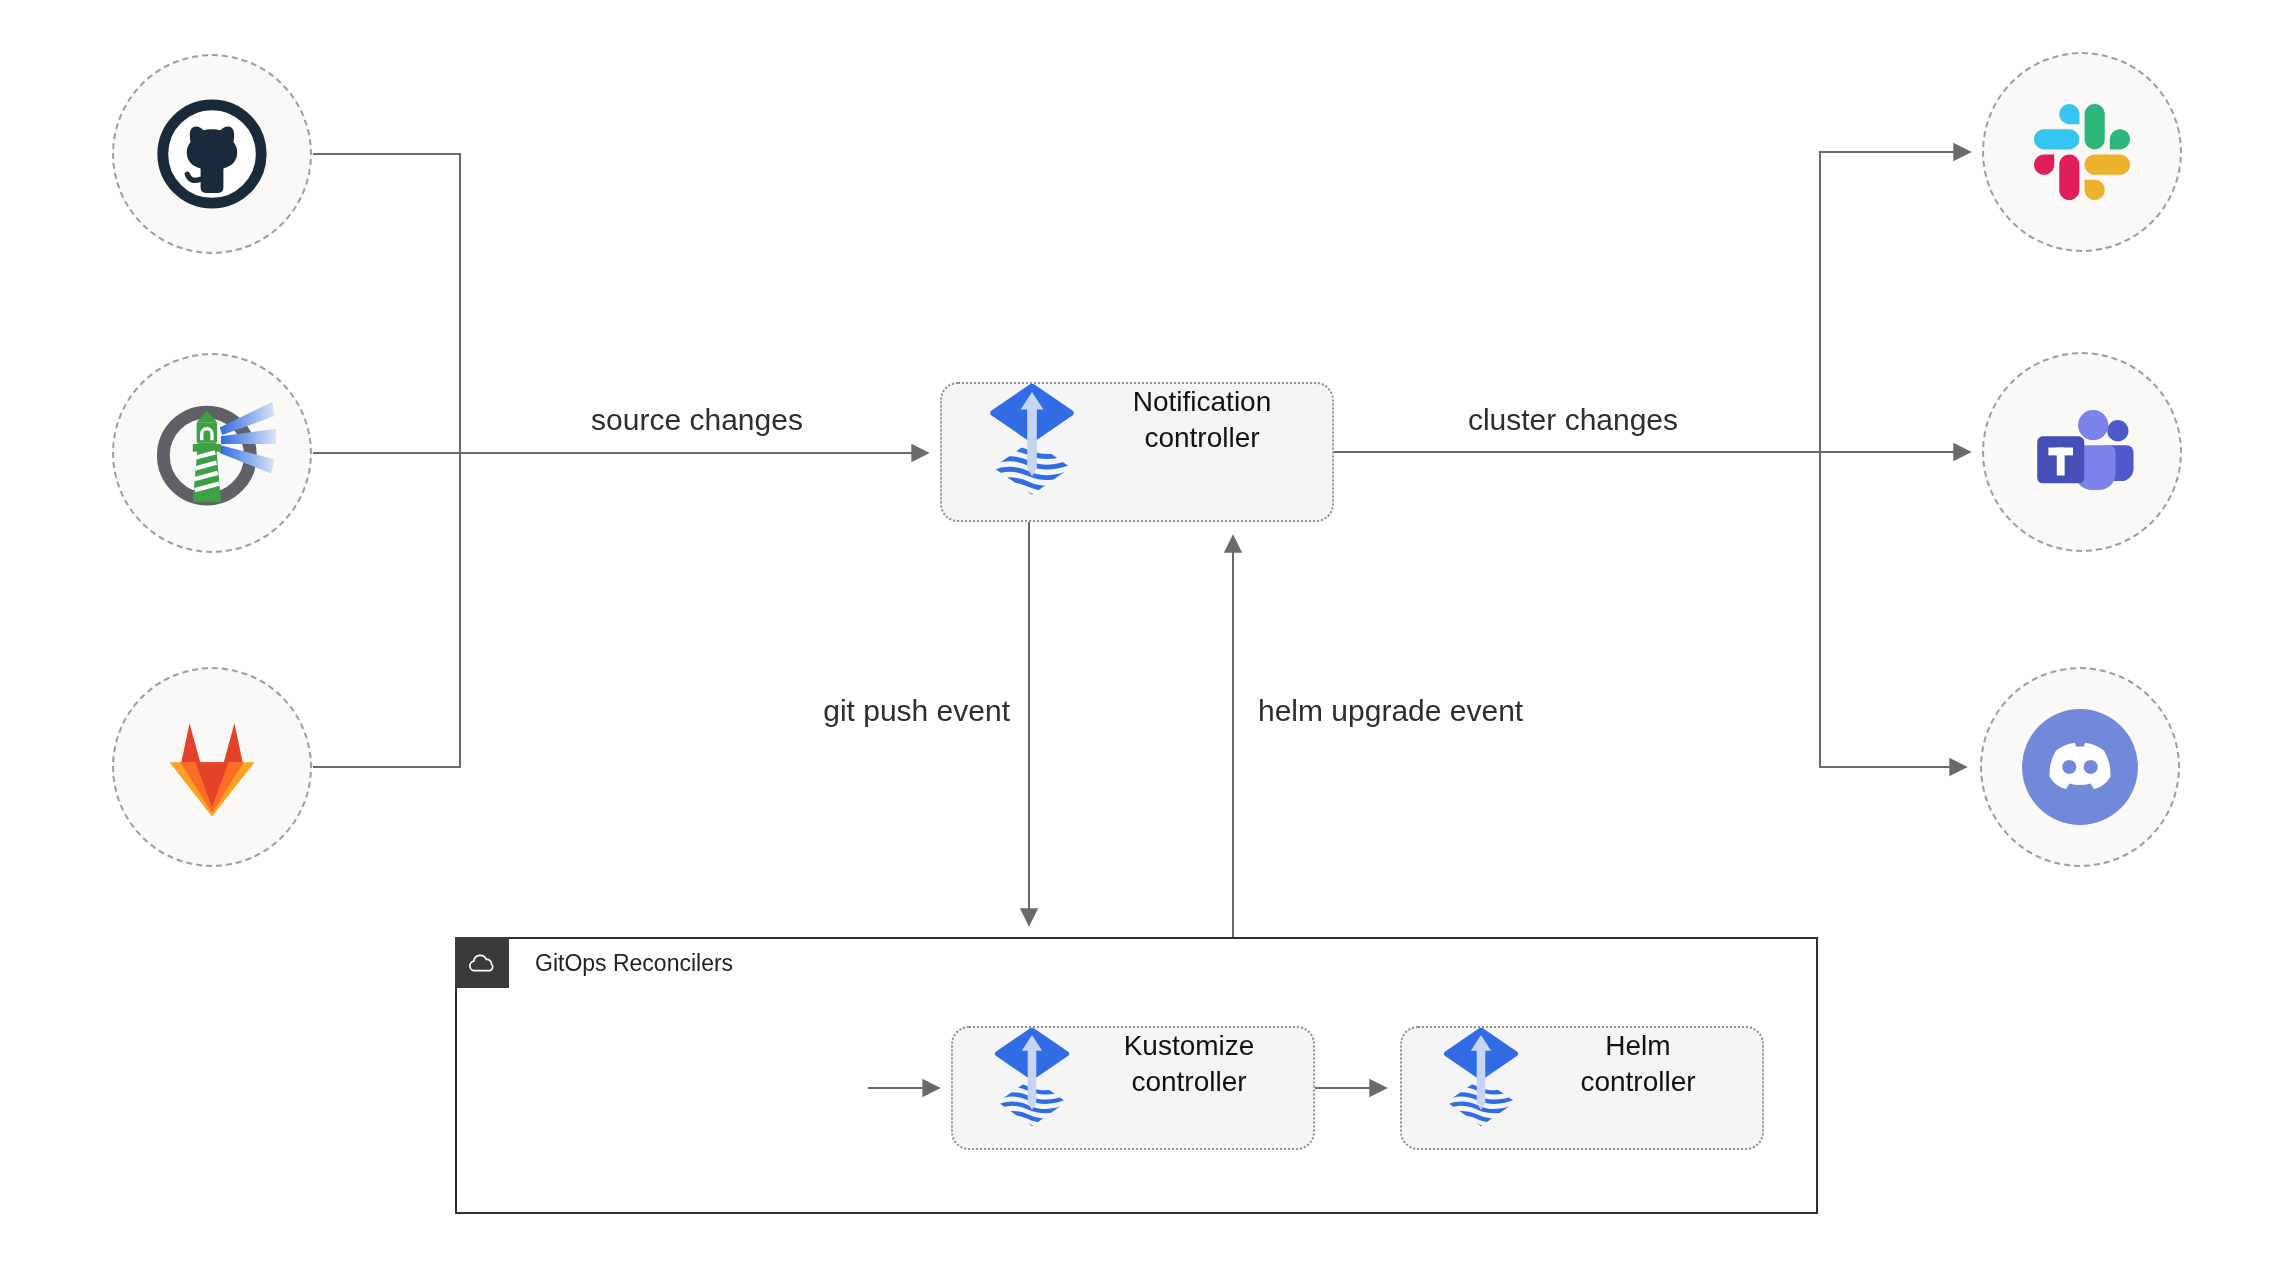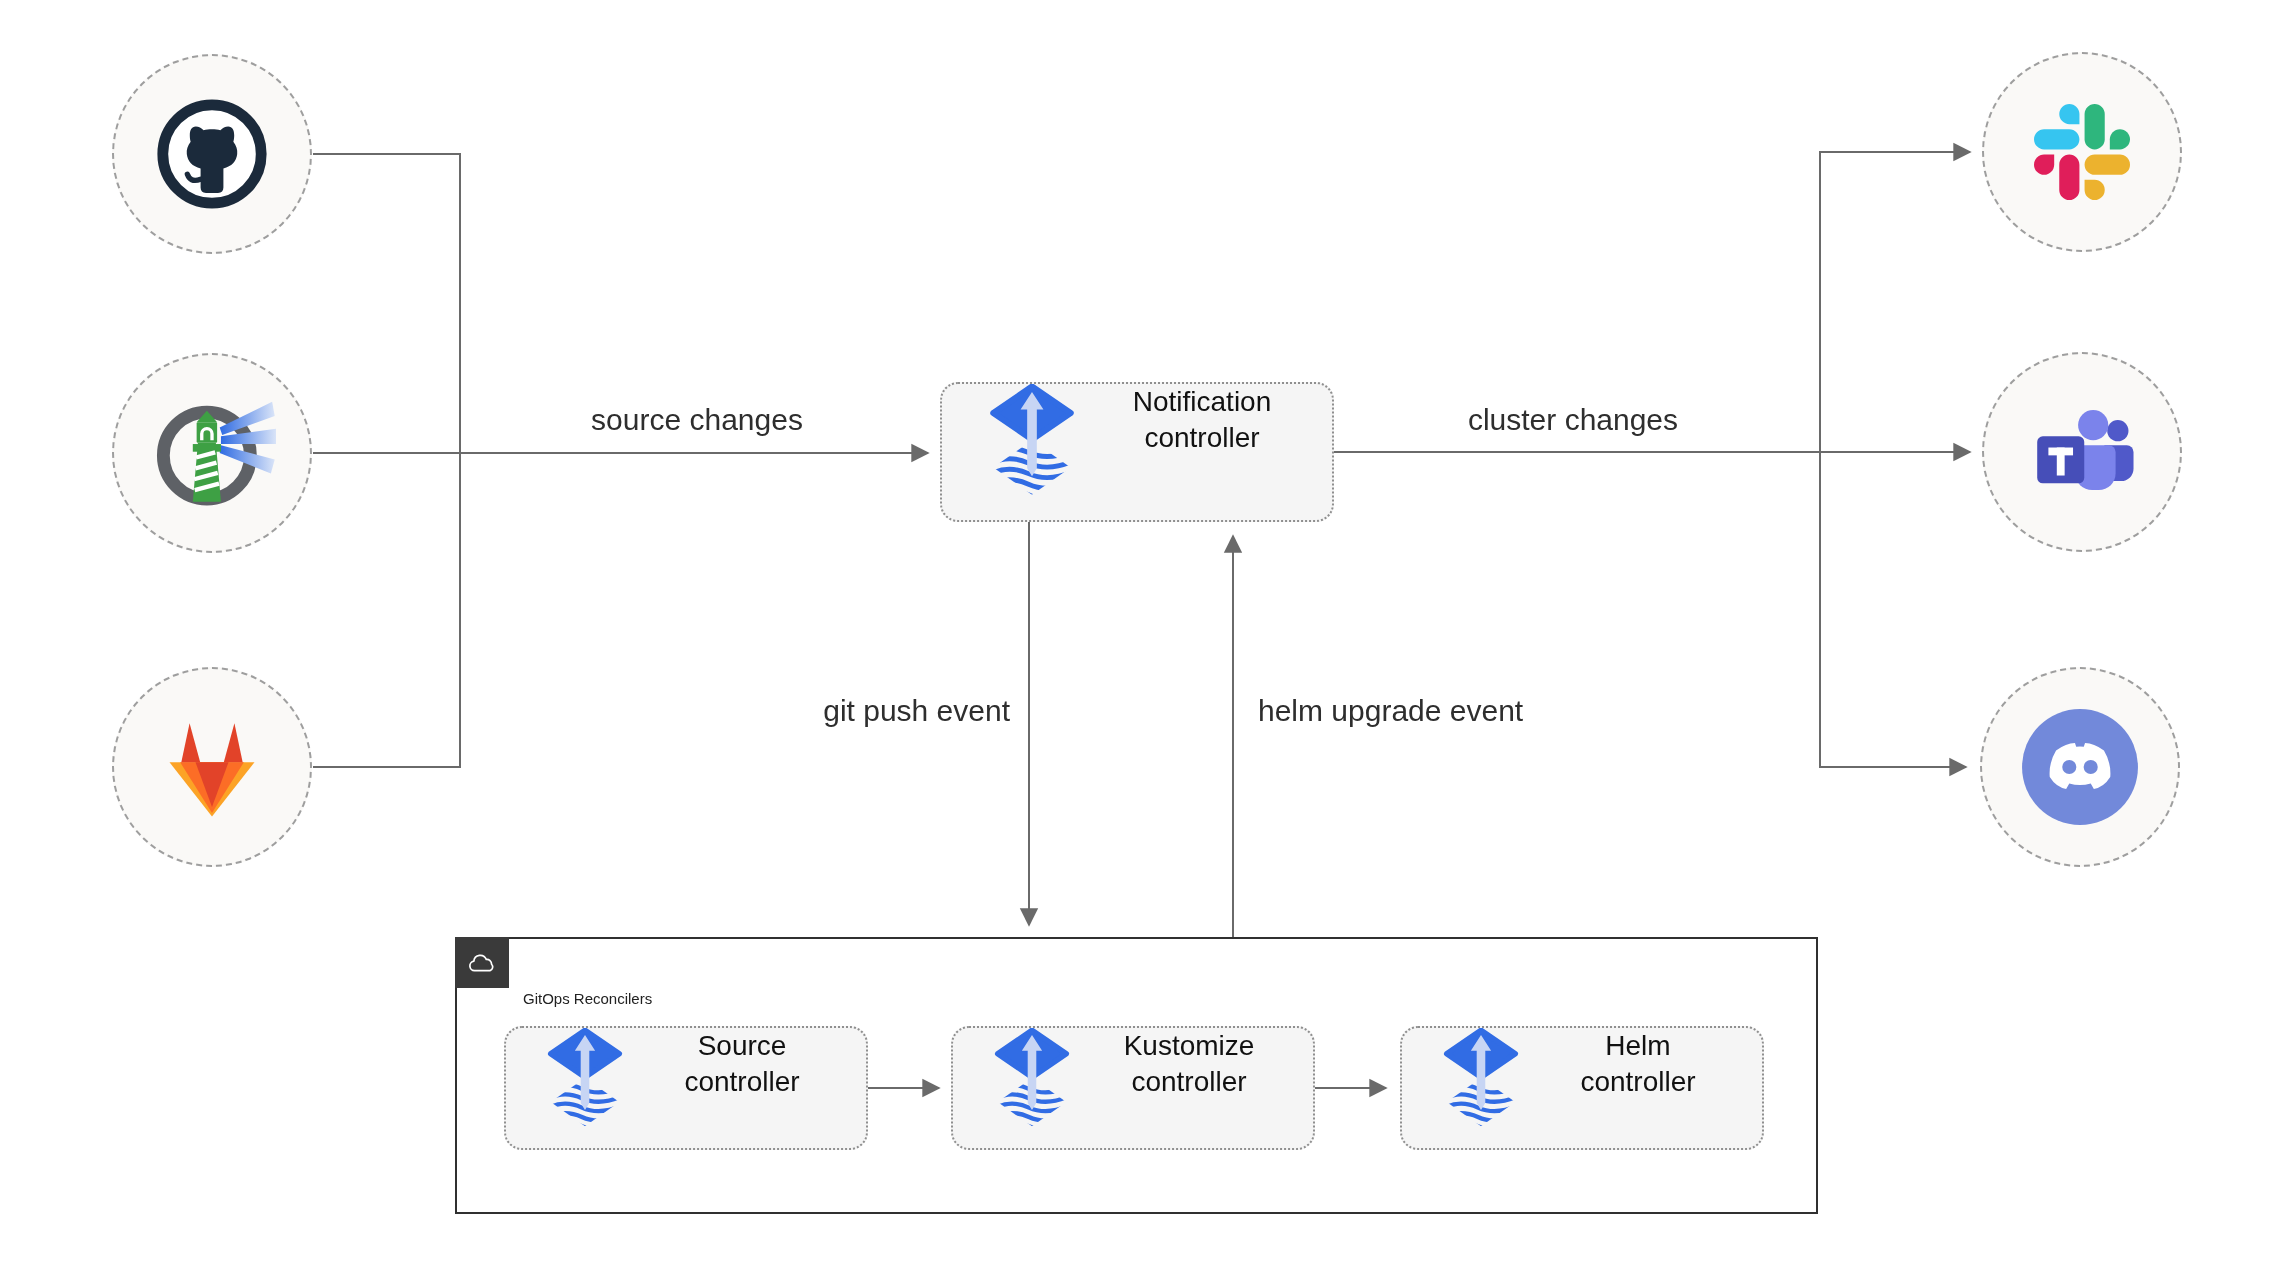--- a/index.html
+++ b/index.html
@@ -28,21 +28,21 @@
   .right-anchor{transform:translate(-100%,-50%);text-align:right;}
   .left-anchor{transform:translate(0,-50%);}
   .group-box{
     position:absolute;left:455px;top:937px;width:1363px;height:277px;box-sizing:border-box;
     border:2px solid var(--container_border,#303030);background:transparent;z-index:2;
   }
   .group-tab{
     position:absolute;left:-2px;top:-2px;width:54px;height:51px;
     background:var(--tab_bg,#3a3a3a);display:flex;align-items:center;justify-content:center;
   }
-  .group-title{position:absolute;left:66px;top:11px;font-size:15px;color:#222222;white-space:nowrap;margin-top:40px;}
+  .group-title{position:absolute;left:78px;top:11px;font-size:23px;color:#222222;white-space:nowrap;}
   .logo-svg{display:block;}
   .hidden-defs{position:absolute;width:0;height:0;overflow:hidden;}
 </style>
 </head>
 <body>
 
 <div class="canvas">
 
   <svg class="hidden-defs" aria-hidden="true">
     <defs>
@@ -180,26 +180,20 @@
 
   <div class="group-box">
     <div class="group-tab">
       <svg width="34" height="25" viewBox="0 0 100 72" aria-label="cloud-icon">
           <use href="#cloud"></use>
         </svg>
     </div>
     <div class="group-title">GitOps Reconcilers</div>
   </div>
 
-  <div class="node small" style="left:504px;top:1026px;">
-    <svg class="flux-logo" viewBox="0 0 100 132" aria-label="flux-icon">
-        <use href="#flux"></use>
-      </svg>
-    <div class="node-label">Source controller</div>
-  </div>
 
   <div class="node small" style="left:951px;top:1026px;">
     <svg class="flux-logo" viewBox="0 0 100 132" aria-label="flux-icon">
         <use href="#flux"></use>
       </svg>
     <div class="node-label">Kustomize controller</div>
   </div>
 
   <div class="node small" style="left:1400px;top:1026px;">
     <svg class="flux-logo" viewBox="0 0 100 132" aria-label="flux-icon">

